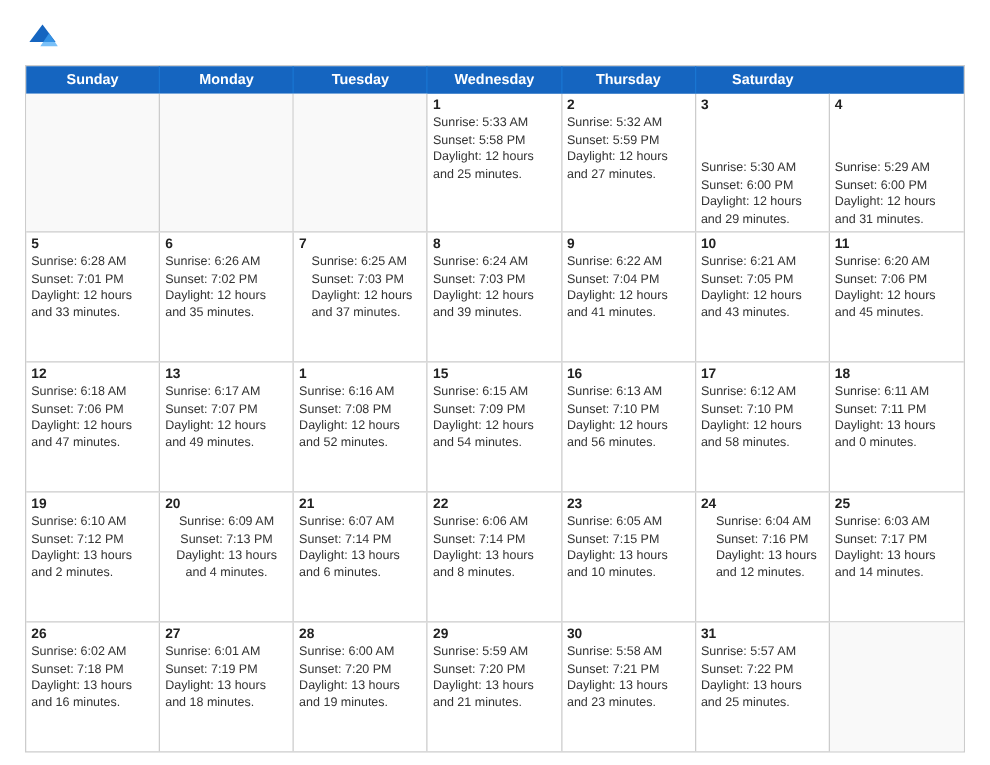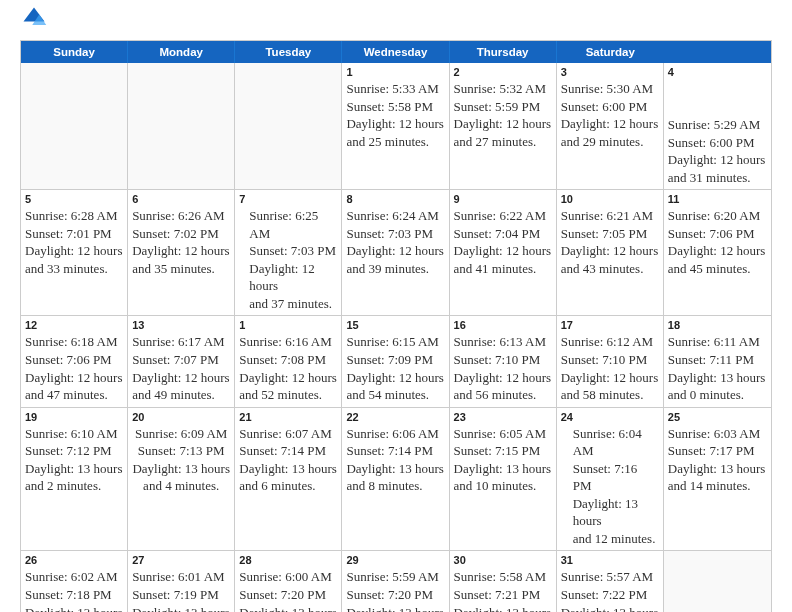--- a/index.html
+++ b/index.html
@@ -6,21 +6,21 @@
     body {
       font-family: Arial, sans-serif;
       background: #fff;
       width: 792px;
       height: 612px;
       overflow: hidden;
     }
     .page {
       width: 792px;
       height: 612px;
-      padding: 4px 20px 10px 20px;
+      padding: 16px 20px 10px 20px;
       display: flex;
       flex-direction: column;
     }
     .header {
       display: flex;
       align-items: flex-start;
       justify-content: space-between;
       margin-bottom: 8px;
     }
     .logo {
@@ -105,24 +105,23 @@
     }
     .cal-cell:last-child { border-right: none; }
     .cal-cell.empty { background: #f9f9f9; }
     .day-num {
       font-size: 11px;
       font-weight: bold;
       color: #222;
       margin-bottom: 2px;
     }
     .day-info {
-      font-size: 13px;
+      font-size: 10px;
       color: #333;
       line-height: 1.35;
-      font-family: Liberation Serif, serif;
     }
   </style>
 </head>
 <body>
 
 <div class="page">
   <div class="header">
     <div class="logo">
       <svg class="logo-icon" viewBox="0 0 32 32">
         <polygon points="16,4 28,20 4,20" fill="#1565c0"></polygon>
@@ -162,21 +161,21 @@
           </div>
           <div class="cal-cell">
             <div class="day-num">2</div>
             <div class="day-info" style="white-space: pre-line;">Sunrise: 5:32 AM
 Sunset: 5:59 PM
 Daylight: 12 hours
 and 27 minutes.</div>
           </div>
           <div class="cal-cell">
             <div class="day-num">3</div>
-            <div class="day-info" style="white-space: pre-line;">Sunrise: 5:30 AM
+            <div class="day-info" style="white-space: pre-line; margin-top: 36px;">Sunrise: 5:30 AM
 Sunset: 6:00 PM
 Daylight: 12 hours
 and 29 minutes.</div>
           </div>
           <div class="cal-cell">
             <div class="day-num">4</div>
             <div class="day-info" style="white-space: pre-line; margin-top: 36px;">Sunrise: 5:29 AM
 Sunset: 6:00 PM
 Daylight: 12 hours
 and 31 minutes.</div>

